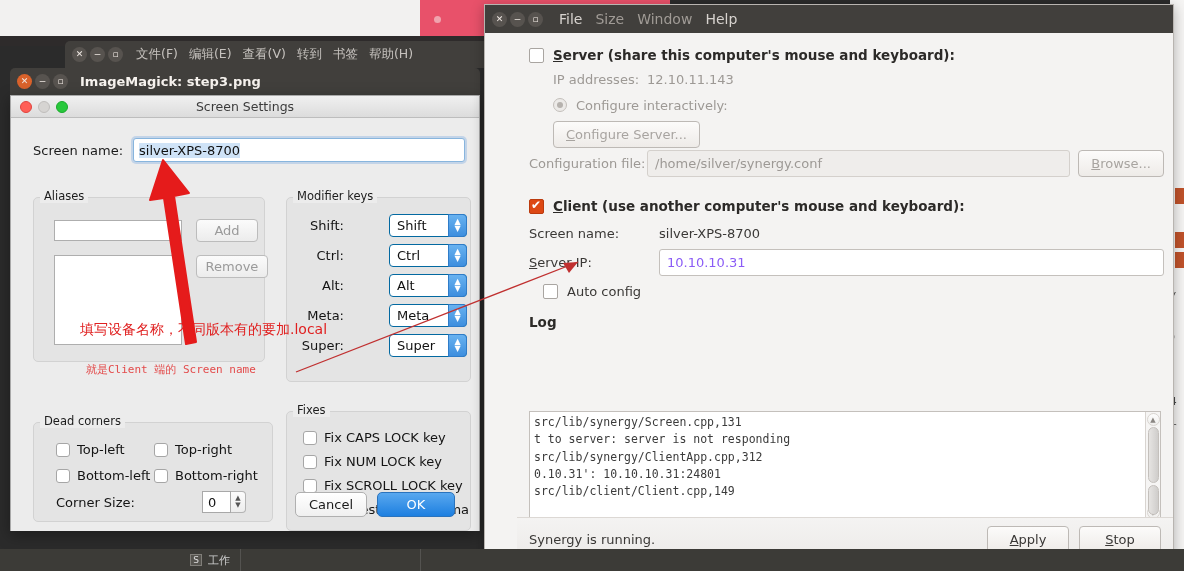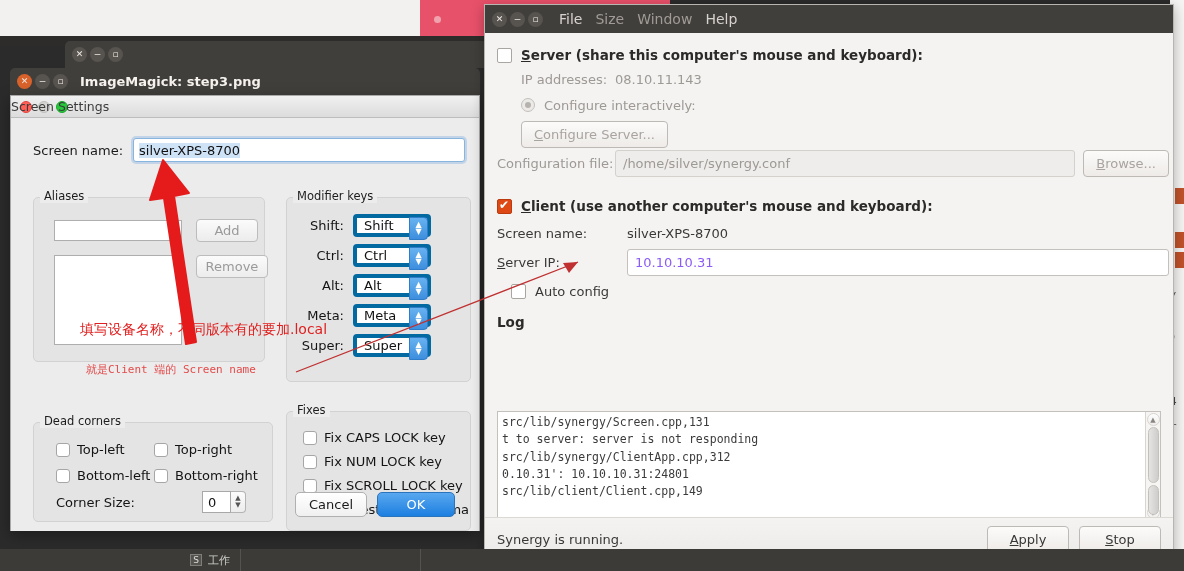--- a/index.html
+++ b/index.html
@@ -106,21 +106,21 @@
     background: linear-gradient(#f0f0f0, #dcdcdc);
     border-bottom: 1px solid #bdbdbd;
     display: flex; align-items: center; position: relative;
   }
   .ss-lights { display: flex; gap: 6px; margin-left: 9px; }
   .ss-light { width: 12px; height: 12px; border-radius: 50%; }
   .ss-l-red { background: #ff5f57; border: 1px solid #e0443e; }
   .ss-l-yellow { background: #d6d4d2; border: 1px solid #c0bebc; }
   .ss-l-green { background: #28c83c; border: 1px solid #1aaa2c; }
   .ss-title-text {
-    position: absolute; left: 0; right: 0; 
+    position: absolute; left: 0; right: 0; text-align: center;
     font-size: 12.5px; color: #3b3b3b;
   }
   .ss-body { padding: 0; position: relative; height: 413px; background: #ececec; }
 
   .row-screenname {
     display: flex; align-items: center; padding: 20px 14px 0 22px;
   }
   .lbl-screenname { font-size: 13px; color: #1a1a1a; margin-right: 10px; }
   .inp-screenname {
     flex: 1; height: 24px; border: 1px solid #88b5dd; border-radius: 3px;
@@ -162,23 +162,23 @@
   #grp-mods { left: 275px; top: 79px; width: 185px; height: 185px; }
   .mod-row {
     position: absolute; left: 0; width: 185px; height: 30px;
     display: flex; align-items: center;
   }
   .mod-lbl {
     width: 66px; text-align: right; padding-right: 9px;
     font-size: 13px; color: #141414;
   }
   .combo {
-    width: 78px; height: 23px; border: 4px solid #0369a1; border-radius: 4px;
+    width: 78px; height: 23px; border: 1px solid #0369a1; border-radius: 4px;
     background: #fff; display: flex; align-items: center; position: relative;
-    font-size: 13px; color: #111; padding-left: 7px;
+    font-size: 13px; color: #111; padding-left: 7px; margin-left: 36px;
   }
   .combo-arrow {
     position: absolute; right: -1px; top: -1px; width: 19px; height: 23px;
     background: linear-gradient(#68b2f0, #3d8ede);
     border: 1px solid #2f7cc8; border-radius: 0 4px 4px 0;
     display: flex; flex-direction: column; align-items: center;
     justify-content: center; color: #fff; font-size: 8px; line-height: 7px;
   }
 
   
@@ -224,21 +224,21 @@
     border: 1px solid #b8b4b0;
     box-shadow: 0 3px 12px rgba(0,0,0,0.3);
     font-family: "DejaVu Sans", sans-serif;
   }
   #win-syn .ubu-title {
     height: 28px; border-radius: 0; background: #413f3c;
   }
   .syn-menu { display: flex; gap: 13px; margin-left: 13px; }
   .syn-menu span { color: #d7d3cf; font-size: 14px; }
   .syn-menu span.dim { color: #a09b96; }
-  .syn-body { padding: 10px 4px 0 12px; position: relative; height: 528px; }
+  .syn-body { padding: 10px 9px 0 12px; position: relative; height: 528px; margin-left: 32px; }
 
   .syn-row { display: flex; align-items: center; }
   .cb-sq {
     width: 15px; height: 15px; border: 1px solid #a9a5a1; border-radius: 2px;
     background: #fff; margin-right: 9px; flex: none;
   }
   .cb-sq.checked {
     background: #dd4814; border-color: #bb3a0e;
     position: relative;
   }
@@ -360,20 +360,28 @@
   <div class="right-text" style="top:290px;">/</div>
   <div class="right-text" style="top:330px;">)</div>
   <div class="right-text" style="top:395px;">4</div>
   <div class="right-text" style="top:420px;">r</div>
 
   <div id="win-fm">
     <div class="ubu-title">
       <div class="ubu-btn ubu-close">✕</div>
       <div class="ubu-btn ubu-min">−</div>
       <div class="ubu-btn ubu-max">▫</div>
+      <div class="fm-menu">
+        <span>文件(F)</span>
+        <span>编辑(E)</span>
+        <span>查看(V)</span>
+        <span>转到</span>
+        <span>书签</span>
+        <span>帮助(H)</span>
+      </div>
     </div>
   </div>
 
   <div id="win-im">
     <div class="ubu-title">
       <div class="ubu-btn ubu-close active">✕</div>
       <div class="ubu-btn ubu-min">−</div>
       <div class="ubu-btn ubu-max">▫</div>
       <div class="im-title">ImageMagick: step3.png</div>
     </div>
@@ -540,21 +548,21 @@
 
     <div class="syn-body">
 
       <div class="syn-row" style="height:24px;">
         <div class="cb-sq"></div>
         <div class="bold-lbl"><span class="u">S</span><span>erver (share this computer's mouse and keyboard):</span></div>
       </div>
 
       <div class="syn-row" style="height:25px; padding-left:24px;">
         <div class="dim-lbl">IP addresses:</div>
-        <div class="dim-lbl" style="margin-left:8px;">08.10.11.143</div>
+        <div class="dim-lbl" style="margin-left:8px;">12.10.11.143</div>
       </div>
 
       <div class="syn-row" style="height:26px; padding-left:24px;">
         <div class="radio on"></div>
         <div class="dim-lbl">Configure interactively:</div>
       </div>
 
       <div style="padding-left:24px; margin-top:3px;">
         <div class="btn-syn disabled" style="display:inline-flex;">
             <span class="u">C</span>

